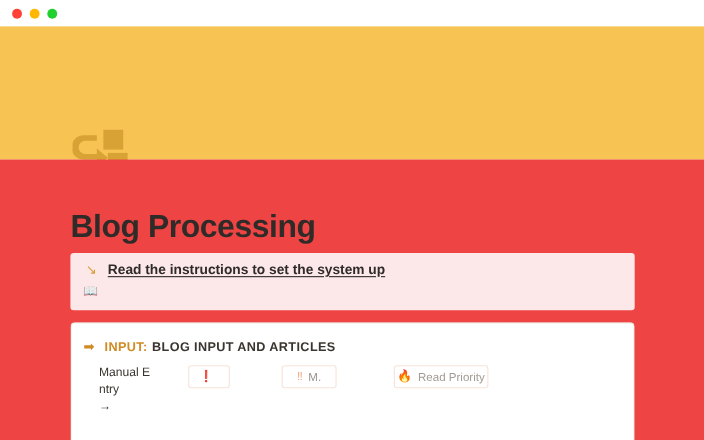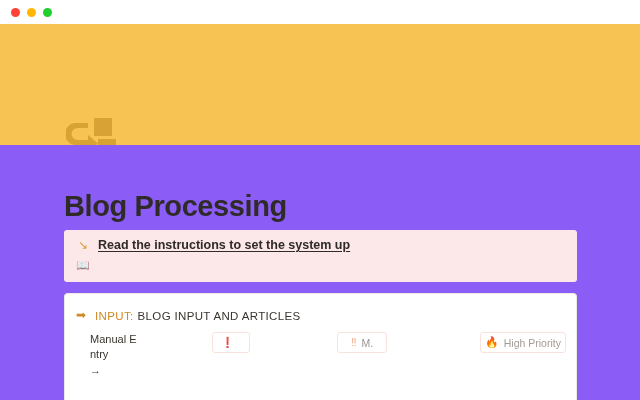--- a/index.html
+++ b/index.html
@@ -50,21 +50,21 @@
     width: 54px;
     height: 44px;
   }
 
   
   #content {
     position: absolute;
     top: 145px; left: 0;
     width: 640px;
     height: 255px;
-    background: #8b5cf6;
+    background: #ef4444;
   }
 
   #page-title {
     position: absolute;
     left: 64px;
     top: 45px;
     font-size: 29px;
     font-weight: bold;
     color: #2f2b28;
     letter-spacing: -0.4px;
@@ -140,35 +140,34 @@
     padding: 12px 0 0 11px;
     white-space: nowrap;
   }
   #input-arrow-icon {
     font-size: 12px;
     color: #d08b24;
     line-height: 14px;
   }
   .input-label {
     font-size: 11.5px;
-    font-weight: normal;
+    font-weight: bold;
     letter-spacing: 0.35px;
   }
   #input-key { color: #d08b24; }
   #input-value { color: #3a352f; margin-left: 4px; }
 
   
   #chip-row {
     position: absolute;
     top: 38px;
     left: 25px;
     right: 10px;
     display: flex;
     align-items: flex-start;
-    justify-content: space-between;
   }
 
   #manual-entry-cell {
     width: 47px;
     flex: none;
     font-size: 11px;
     line-height: 15px;
     color: #3a352f;
     word-break: break-all;
   }
@@ -259,18 +258,18 @@
         <span></span>
       </div>
 
       <div class="chip chip-double">
         <span class="chip-glyph glyph-double">‼</span>
         <span>M.</span>
       </div>
 
       <div class="chip chip-prio">
         <span class="chip-glyph glyph-fire">🔥</span>
-        <span>High Priority</span>
+        <span>Read Priority</span>
       </div>
 
     </div>
   </div>
 </div>
 
 </body></html>

